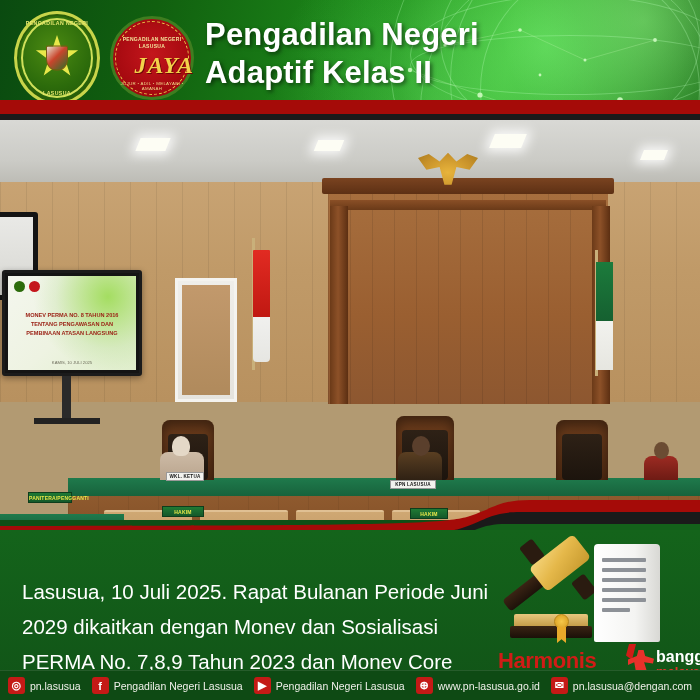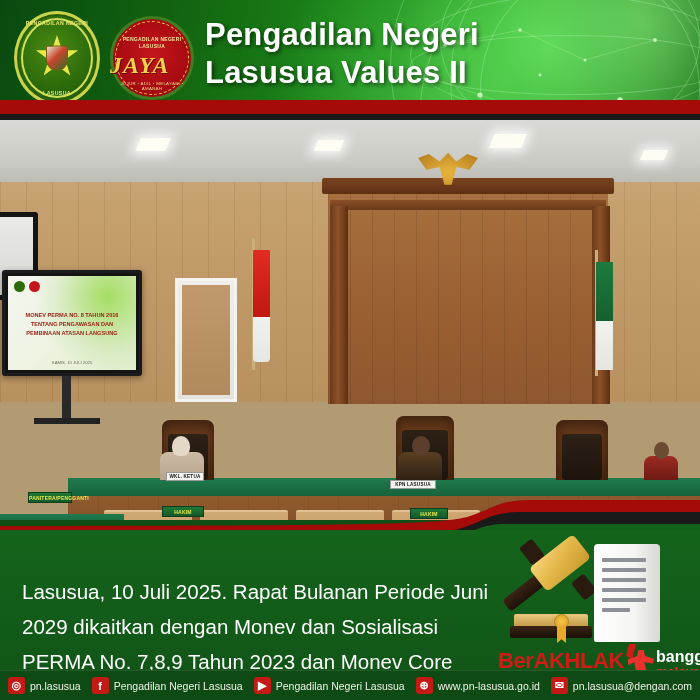--- a/index.html
+++ b/index.html
@@ -58,21 +58,21 @@
     position:absolute; inset:0; border-radius:50%;
     background:radial-gradient(circle at 50% 45%, #c4161c 0%, #a3090f 70%, #7e0509 100%);
     border:3px solid #3f7d20;
   }
   .jaya .ring2 { position:absolute; inset:5px; border-radius:50%; border:1px dashed #e8c84a; }
   .jaya .jt {
     position:absolute; left:0; right:0; top:20px; text-align:center;
     font-size:5px; color:#f2e39a; font-weight:bold; letter-spacing:.3px; line-height:7px;
   }
   .jaya .jbig {
-    position:absolute; left:0; right:0; top:36px; text-align:left;
+    position:absolute; left:0; right:0; top:36px; text-align:right;
     font-size:24px; font-weight:bold; color:#f3d24a; font-style:italic;
     font-family:"Liberation Serif", serif; letter-spacing:1px;
     text-shadow:1px 1px 0 #6e0407;
   }
   .jaya .jsub {
     position:absolute; left:0; right:0; bottom:9px; text-align:center;
     font-size:4.4px; color:#f0d98a; letter-spacing:.3px;
   }
 
   .header-title {
@@ -355,21 +355,21 @@
           <div>PENGADILAN NEGERI</div>
           <div>LASUSUA</div>
         </div>
         <div class="jbig">JAYA</div>
         <div class="jsub">JUJUR • ADIL • MELAYANI • AMANAH</div>
       </div>
     </div>
 
     <div class="header-title">
       <div>Pengadilan Negeri</div>
-      <div>Lasusua Values II</div>
+      <div>Adaptif Kelas II</div>
     </div>
   </div>
 
   <div class="div-top">
     <svg width="700" height="48" viewBox="0 0 700 48" preserveAspectRatio="none">
       <path d="M0,0 H700 V14 H205 C178,14 172,26 148,34 C128,41 96,44 0,44 Z" fill="#a50b08"></path>
       <path d="M0,14 H700 V30 H218 C192,30 186,41 162,48 L0,48 Z" fill="#1a1a1a"></path>
       <path d="M0,30 H700 V48 H0 Z" fill="#1a1a1a" opacity="0"></path>
     </svg>
   </div>
@@ -485,21 +485,21 @@
         <div class="doc-l" style="top:34px; width:44px;"></div>
         <div class="doc-l" style="top:44px; width:44px;"></div>
         <div class="doc-l" style="top:54px; width:44px;"></div>
         <div class="doc-l" style="top:64px; width:28px;"></div>
       </div>
       <div class="doc-seal"></div>
       <div class="doc-rib"></div>
     </div>
 
     <div class="berakhlak">
-      <div class="ber-word">BerAKHLAK</div>
+      <div class="ber-word">Harmonis</div>
       <div class="ber-tick"></div>
       <div class="ber-values">Berorientasi Pelayanan  Akuntabel  Kompeten Harmonis  Loyal  Adaptif  Kolaboratif</div>
       <div class="bangga-fig"></div>
       <div class="bangga-t1">bangga</div>
       <div class="bangga-t2">melayani</div>
       <div class="bangga-t3">bangsa</div>
     </div>
   </div>
 
   <div class="footer" id="footer">

